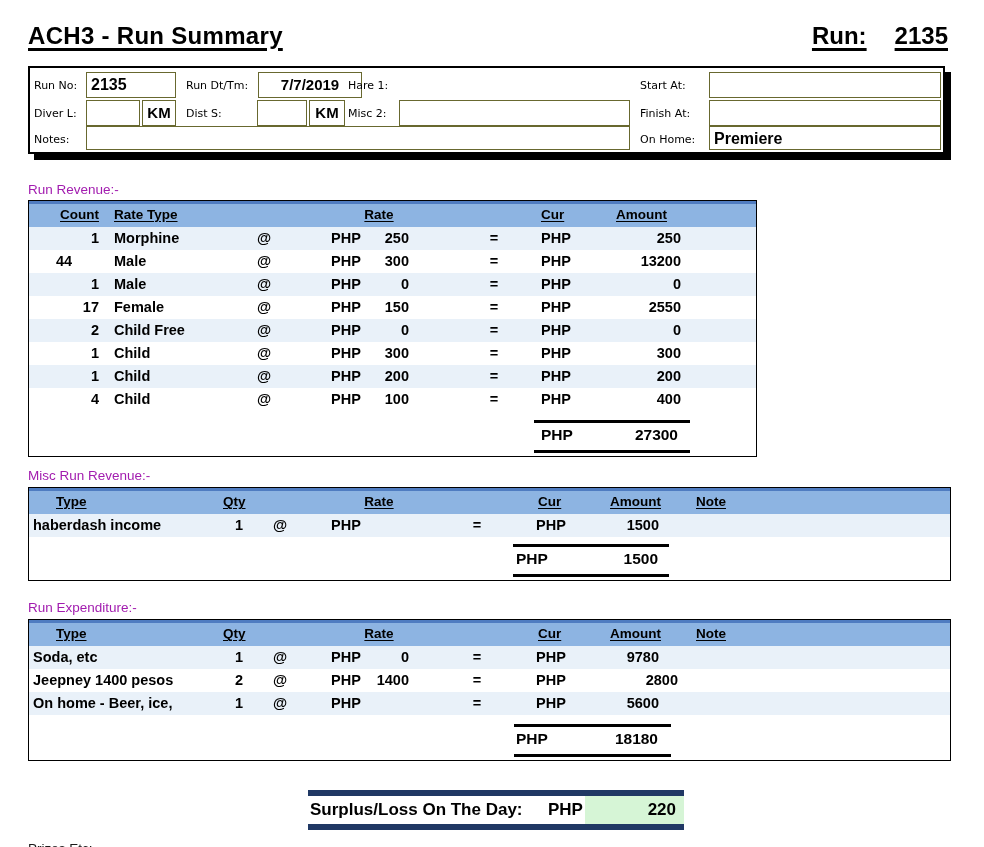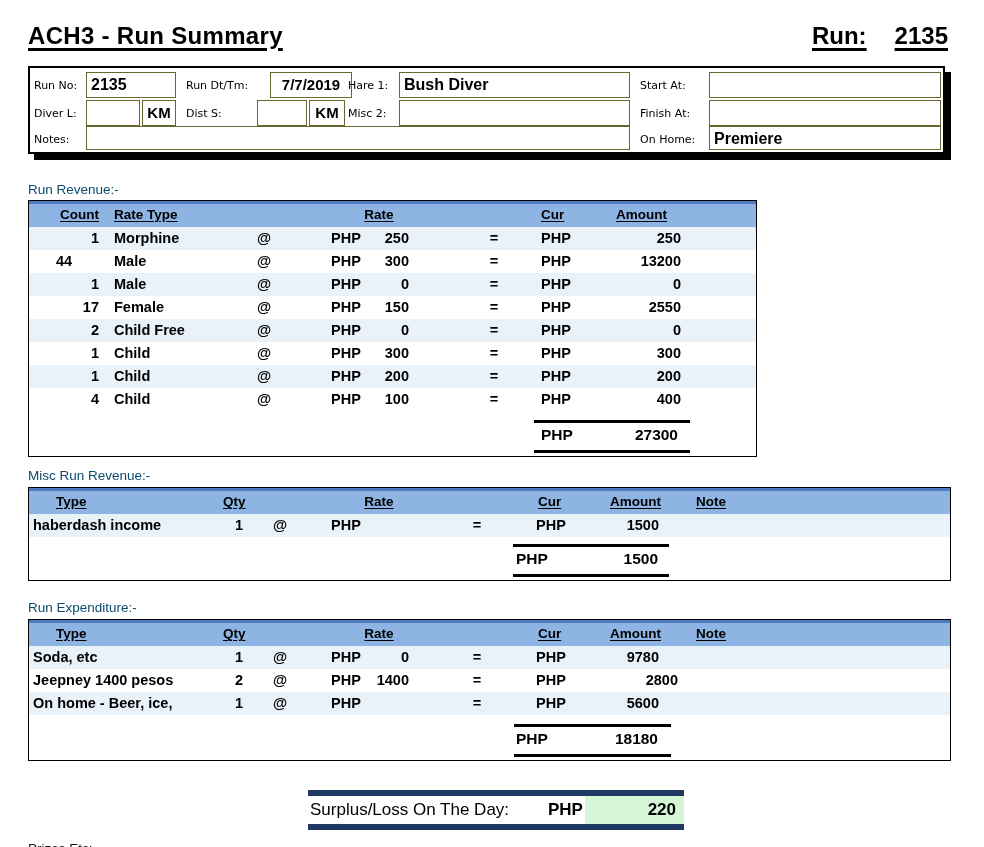--- a/index.html
+++ b/index.html
@@ -11,63 +11,62 @@
   .run-top span{text-decoration:underline;text-decoration-thickness:2.5px;text-underline-offset:4px;}
   
   .form-box{position:absolute;left:28px;top:66px;width:913px;height:84px;border:2px solid #000;
             background:#fff;box-shadow:6px 6px 0 #000;}
   .flabel{position:absolute;font-family:"DejaVu Sans",sans-serif;font-size:11px;white-space:nowrap;}
   .field{position:absolute;border:1px solid #68682F;background:#fff;box-sizing:border-box;
          font-weight:bold;font-size:16px;line-height:22px;padding:1px 4px;white-space:nowrap;overflow:hidden;}
   .field.small{font-size:15px;}
   .field.center{text-align:center;}
   
-  .section-label{position:absolute;left:28px;font-size:13.5px;color:#0c4a6e;}
+  .section-label{position:absolute;left:28px;font-size:13.5px;color:#a21caf;}
   
   .tbl{position:absolute;left:28px;border:1px solid #000;background:#fff;box-sizing:content-box;}
   .thead{position:absolute;left:0;right:0;top:0;height:26px;background:#8DB4E2;
          border-top:3px solid #4F7CC1;box-sizing:border-box;}
   .th{position:absolute;top:3px;font-weight:bold;font-size:13.5px;text-decoration:underline;
       text-underline-offset:2px;white-space:nowrap;}
   .trow{position:absolute;left:0;right:0;height:23px;line-height:23px;font-weight:bold;
         font-size:14.5px;white-space:nowrap;}
   .alt{background:#E9F1F9;}
   .cell{position:absolute;top:0;height:23px;}
   .pair{display:flex;justify-content:space-between;}
   .rule{position:absolute;height:3px;background:#000;}
   .total-cur{position:absolute;font-weight:bold;font-size:15.5px;line-height:26px;}
   .total-amt{position:absolute;font-weight:bold;font-size:15.5px;line-height:26px;text-align:right;}
   
   .surplus{position:absolute;left:308px;top:790px;width:376px;height:40px;}
   .navy{position:absolute;left:0;width:376px;height:6px;background:#203864;}
   .surplus-mid{position:absolute;left:0;top:6px;width:376px;height:28px;background:#fff;}
-  .surplus-label{position:absolute;left:2px;top:0;height:28px;line-height:28px;font-weight:normal;font-size:17px;white-space:nowrap;}
+  .surplus-label{position:absolute;left:2px;top:0;height:28px;line-height:28px;font-weight:bold;font-size:17px;white-space:nowrap;}
   .surplus-cur{position:absolute;left:240px;top:0;height:28px;line-height:28px;font-weight:bold;font-size:17px;}
   .surplus-green{position:absolute;left:277px;top:0;width:99px;height:28px;background:#D6F5D6;
                  line-height:28px;font-weight:bold;font-size:17px;text-align:right;padding-right:8px;box-sizing:border-box;}
   .clipped{position:absolute;left:28px;top:841px;font-size:13.5px;color:#1a1a1a;}
 </style>
 </head>
 <body>
 
 <div class="page">
 
   <div class="title">ACH3 - Run Summary</div>
   <div class="run-top">
     <span>Run:</span>
     <span>2135</span>
   </div>
 
   <div class="form-box">
     <span class="flabel" style="left:4px;top:11px">Run No:</span>
     <div class="field" style="left:56px;top:4px;width:90px;height:26px">2135</div>
     <span class="flabel" style="left:156px;top:11px">Run Dt/Tm:</span>
-    <div class="field small center" style="left:240px;top:4px;width:82px;height:26px">7/7/2019</div>
+    <div class="field small center" style="left:228px;top:4px;width:104px;height:26px">7/7/2019</div>
     <span class="flabel" style="left:318px;top:11px">Hare 1:</span>
-    <div class="field" style="left:369px;top:4px;width:231px;height:26px">Bush Diver</div>
     <span class="flabel" style="left:610px;top:11px">Start At:</span>
     <div class="field" style="left:679px;top:4px;width:232px;height:26px"></div>
 
     <span class="flabel" style="left:4px;top:39px">Diver L:</span>
     <div class="field" style="left:56px;top:32px;width:54px;height:26px"></div>
     <div class="field small center" style="left:112px;top:32px;width:34px;height:26px">KM</div>
     <span class="flabel" style="left:156px;top:39px">Dist S:</span>
     <div class="field" style="left:227px;top:32px;width:50px;height:26px"></div>
     <div class="field small center" style="left:279px;top:32px;width:36px;height:26px">KM</div>
     <span class="flabel" style="left:318px;top:39px">Misc 2:</span>

